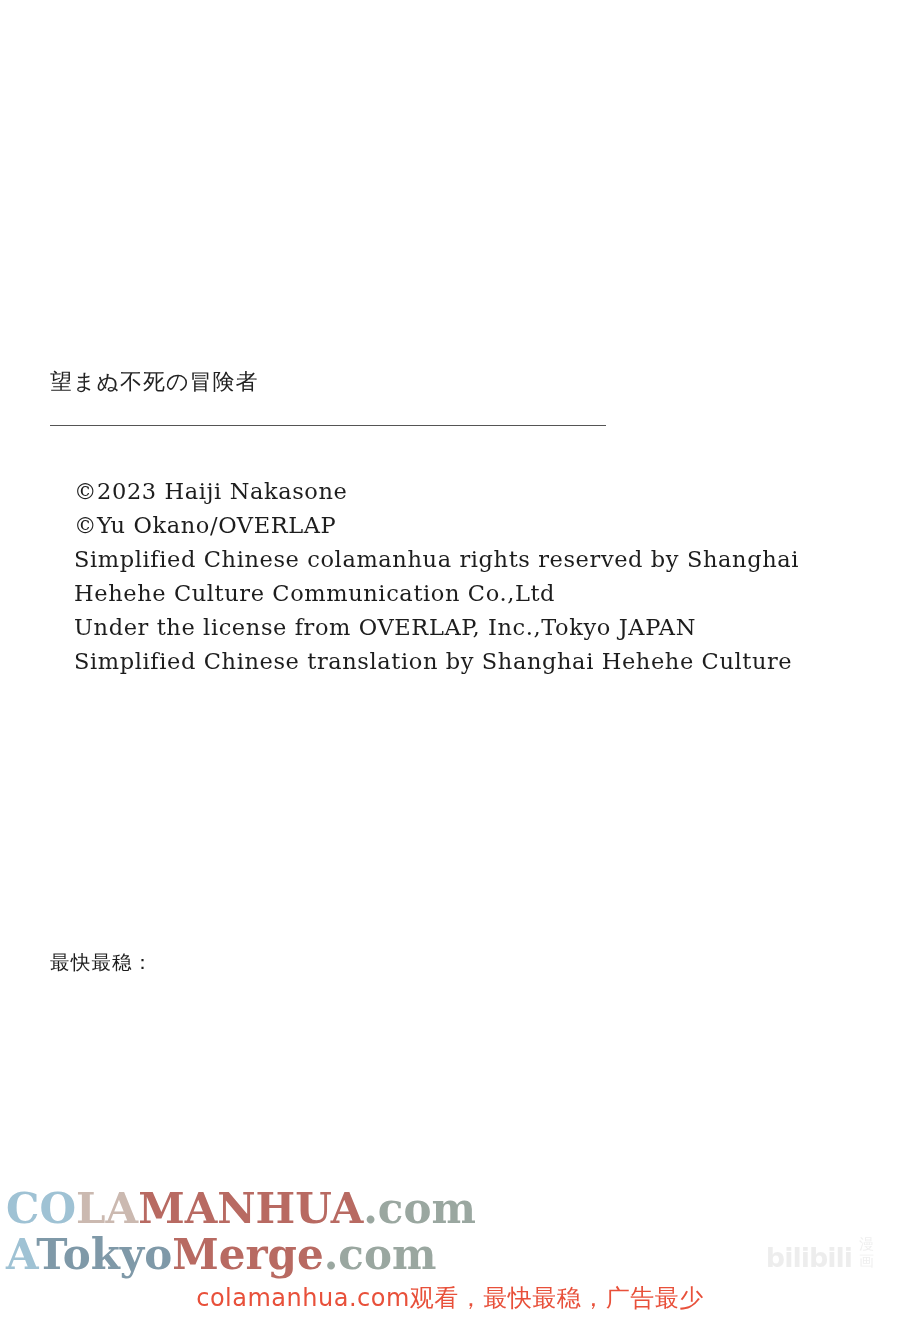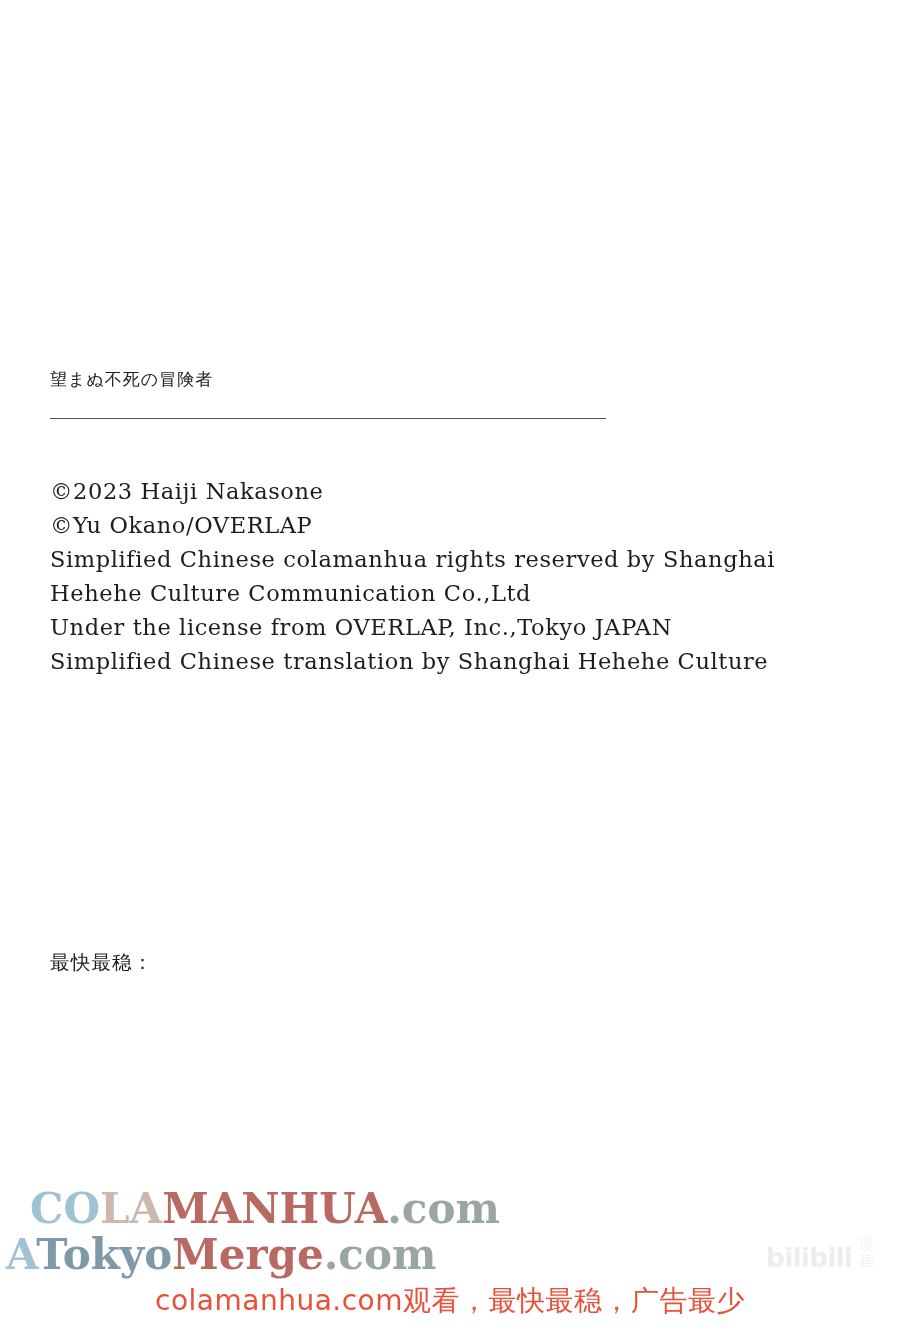--- a/index.html
+++ b/index.html
@@ -23,21 +23,21 @@
 
   
   .title-block {
     position: absolute;
     left: 50px;
     top: 368px;
     width: 800px;
   }
   .work-title {
     font-family: "DejaVu Sans", sans-serif;
-    font-size: 17px;
+    font-size: 22px;
     color: #222222;
     letter-spacing: 1px;
     line-height: 1.3;
     white-space: nowrap;
   }
   .rule {
     margin-top: 28px;
     width: 556px;
     height: 1px;
     background: #555555;
@@ -50,20 +50,21 @@
     top: 474px;
     width: 838px;
   }
   .copyright-line {
     font-family: "DejaVu Serif", serif;
     font-size: 22.5px;
     line-height: 34px;
     color: #1d1d1d;
     letter-spacing: 0.6px;
     white-space: nowrap;
+    margin-left: 24px;
   }
 
   
   .credits-block {
     position: absolute;
     left: 50px;
     top: 945px;
     width: 600px;
   }
   .credits-line {
@@ -85,21 +86,20 @@
   .wm-line {
     font-family: "DejaVu Serif", serif;
     font-weight: bold;
     letter-spacing: 0px;
     line-height: 1.0;
     white-space: nowrap;
   }
   .wm-line-1 {
     font-size: 42px;
     margin-bottom: 4px;
-    margin-left: 24px;
   }
   .wm-line-2 {
     font-size: 42px;
   }
   .wm-c1 { color: #9fc2d4; }
   .wm-c2 { color: #b86a62; }
   .wm-c3 { color: #cbb9b0; }
   .wm-c4 { color: #9aa7a0; }
   .wm-c5 { color: #7f99a8; }
 
@@ -130,21 +130,21 @@
   }
   .bili-sub span { display: block; }
 
   .footer-note {
     position: absolute;
     left: 0;
     right: 0;
     top: 1282px;
     text-align: center;
     font-family: "DejaVu Sans", sans-serif;
-    font-size: 28px;
+    font-size: 24px;
     color: #e8503a;
     letter-spacing: 0.5px;
     white-space: nowrap;
   }
 </style>
 </head>
 <body>
 
 <div class="page">
 

